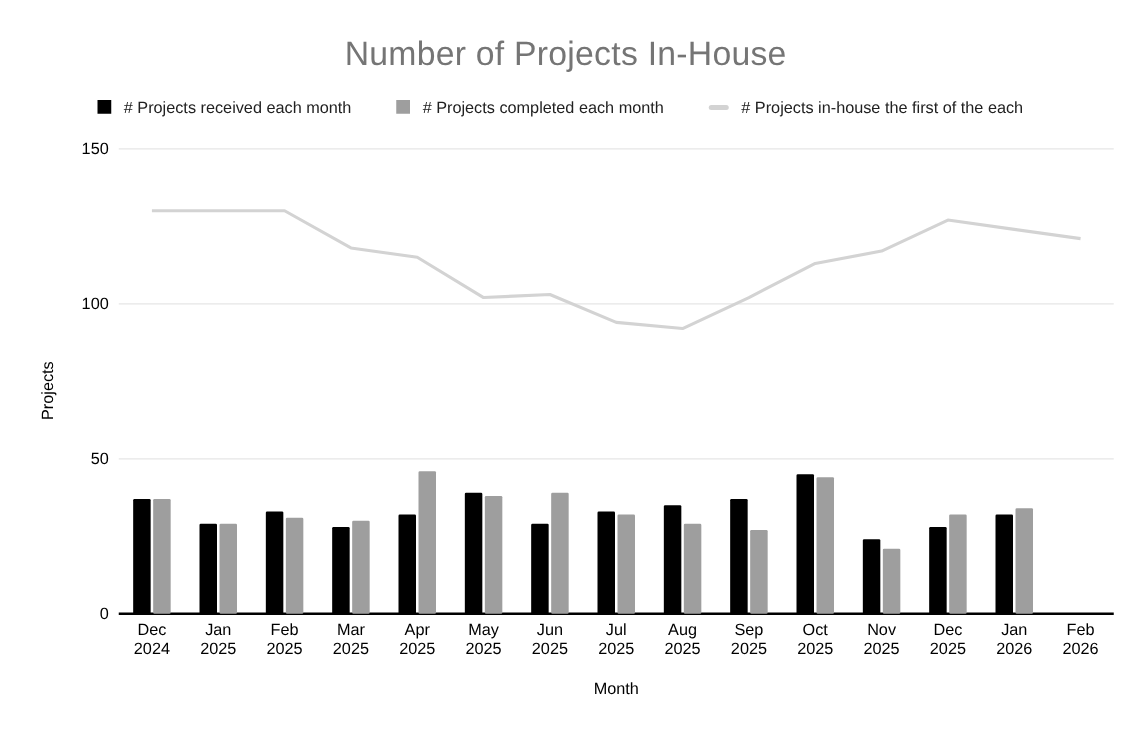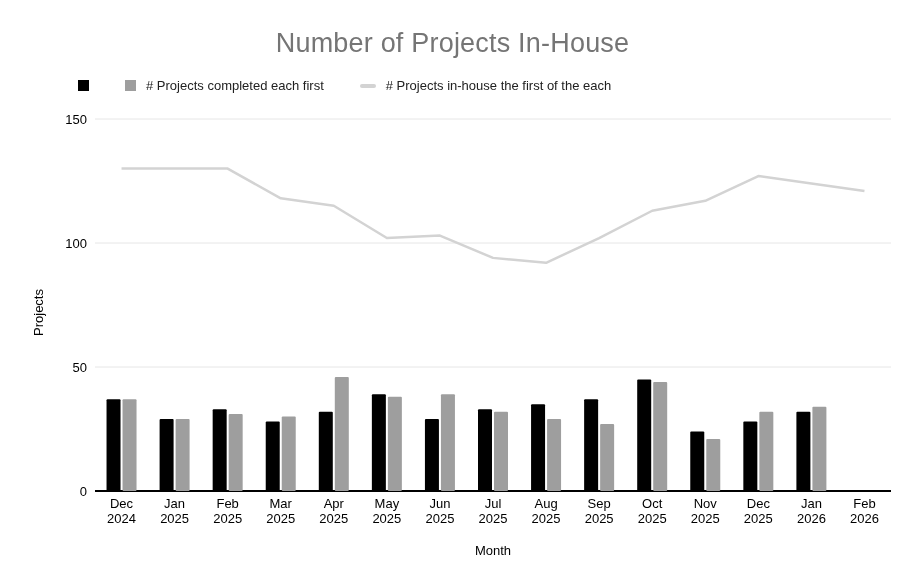--- a/index.html
+++ b/index.html
@@ -32,24 +32,25 @@
 </head>
 <body>
 
 <div id="stage">
 
   <div class="chart-title">Number of Projects In-House</div>
 
   <div class="legend">
     <div class="legend-item">
       <span class="swatch-square" style="background: rgb(0, 0, 0);"></span>
+      <span># Projects received each month</span>
     </div>
     <div class="legend-item">
       <span class="swatch-square" style="background: rgb(158, 158, 158);"></span>
-      <span># Projects completed each first</span>
+      <span># Projects completed each month</span>
     </div>
     <div class="legend-item">
       <span class="swatch-line" style="background: rgb(211, 211, 211);"></span>
       <span># Projects in-house the first of the each</span>
     </div>
   </div>
 
   <div class="y-axis-title">Projects</div>
 
   <svg id="plot" width="905" height="587">

